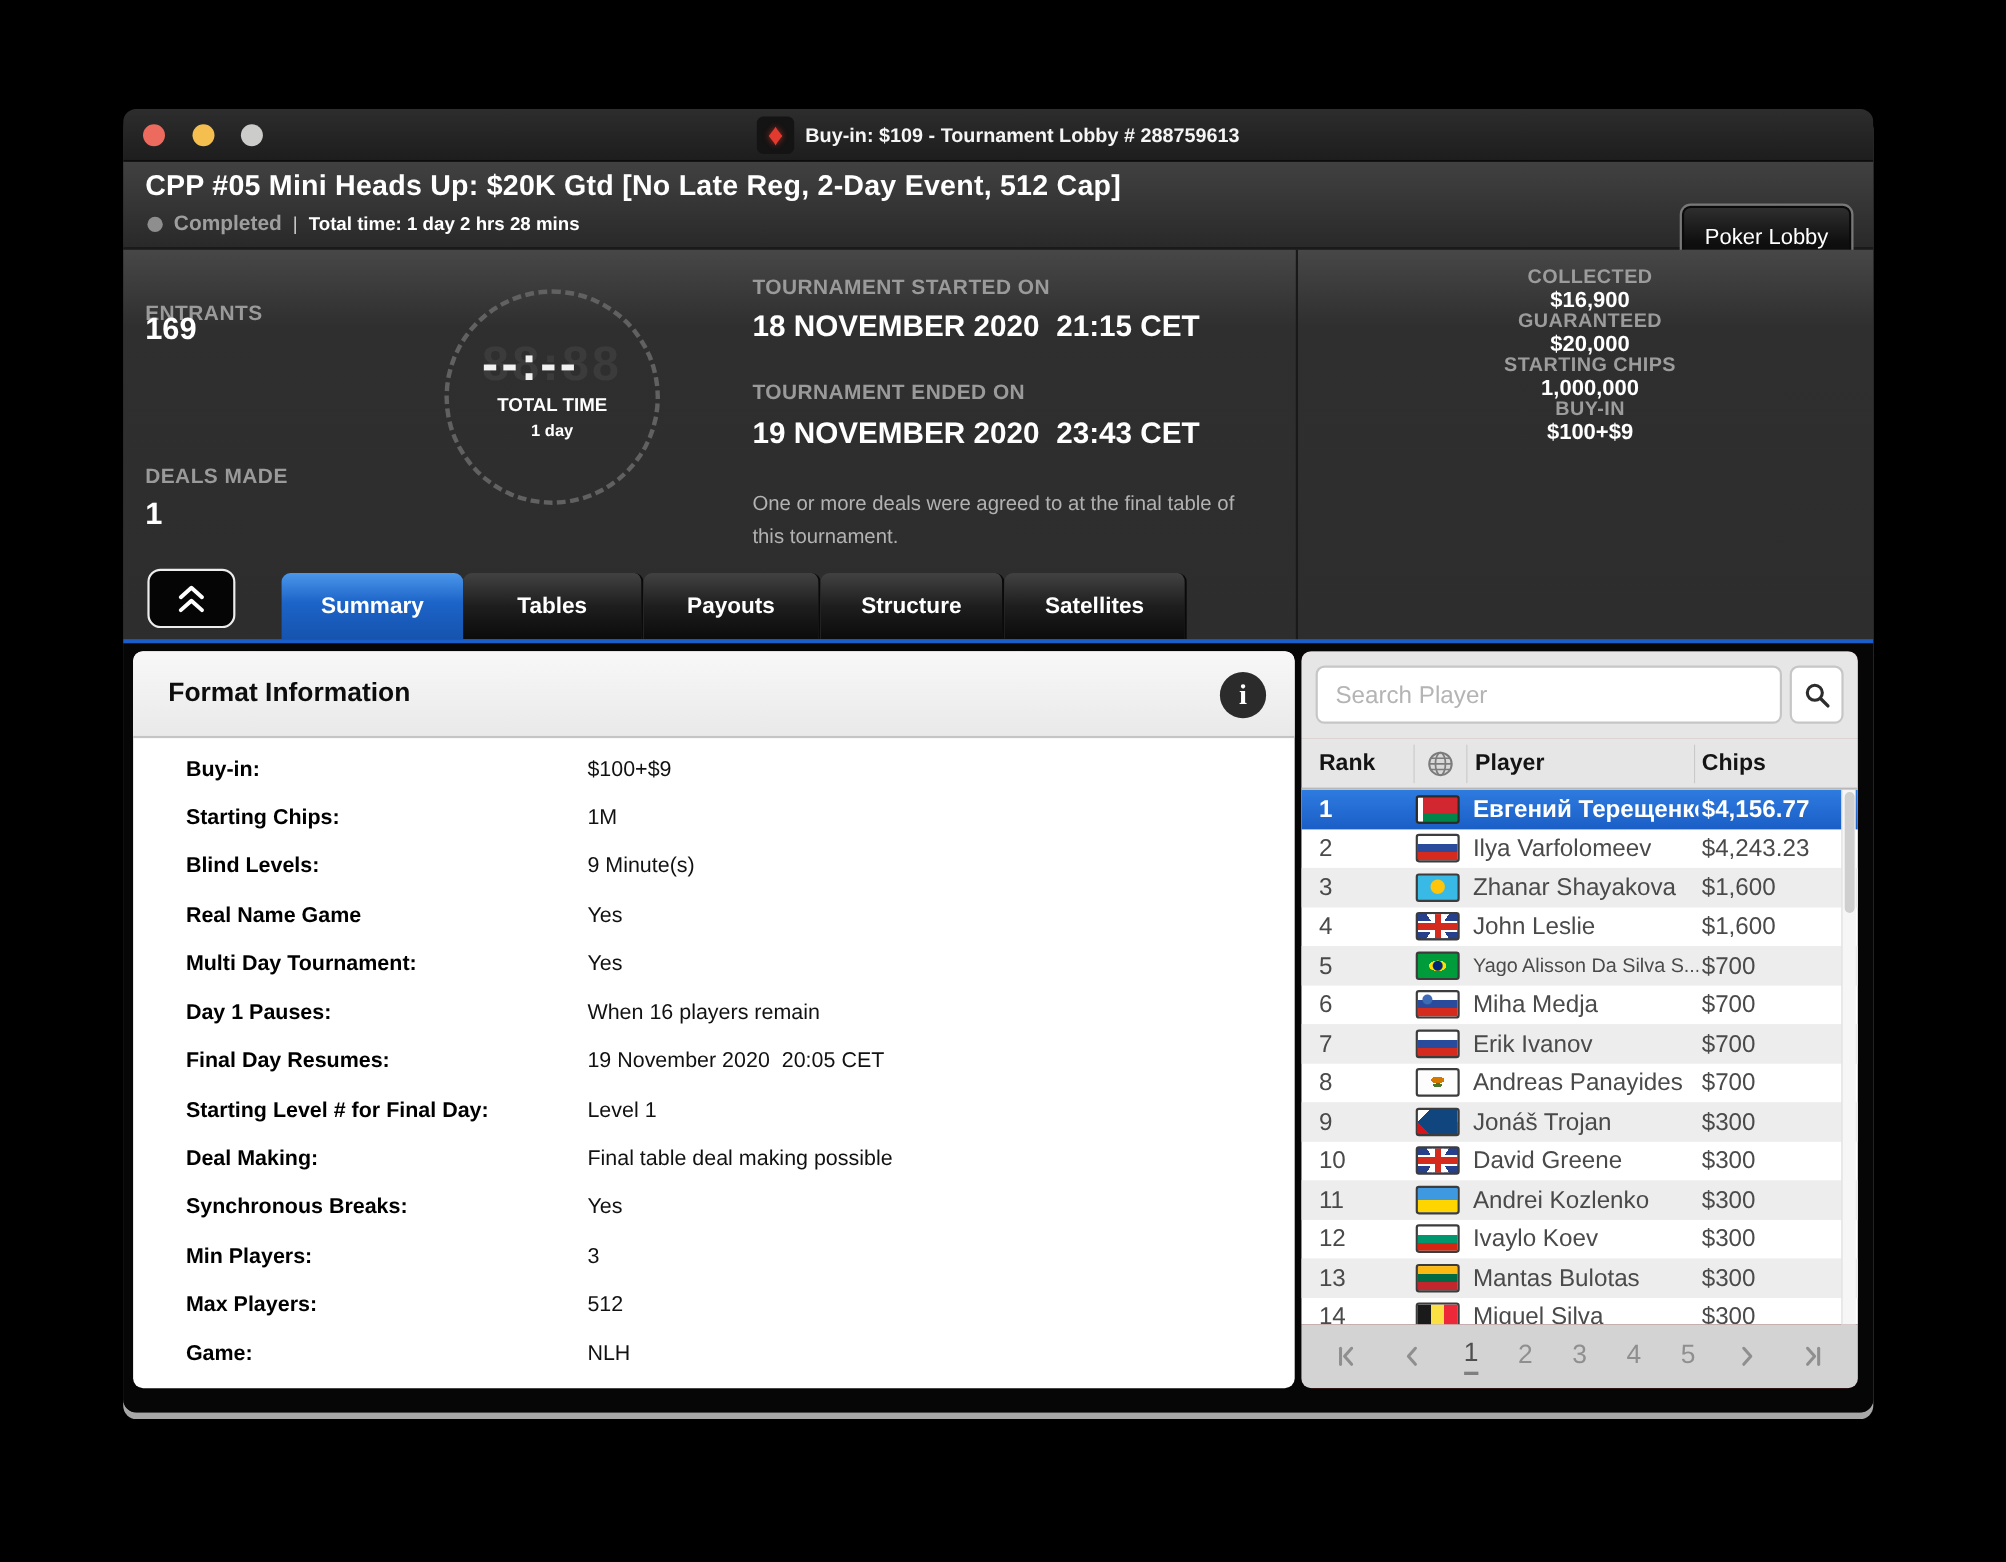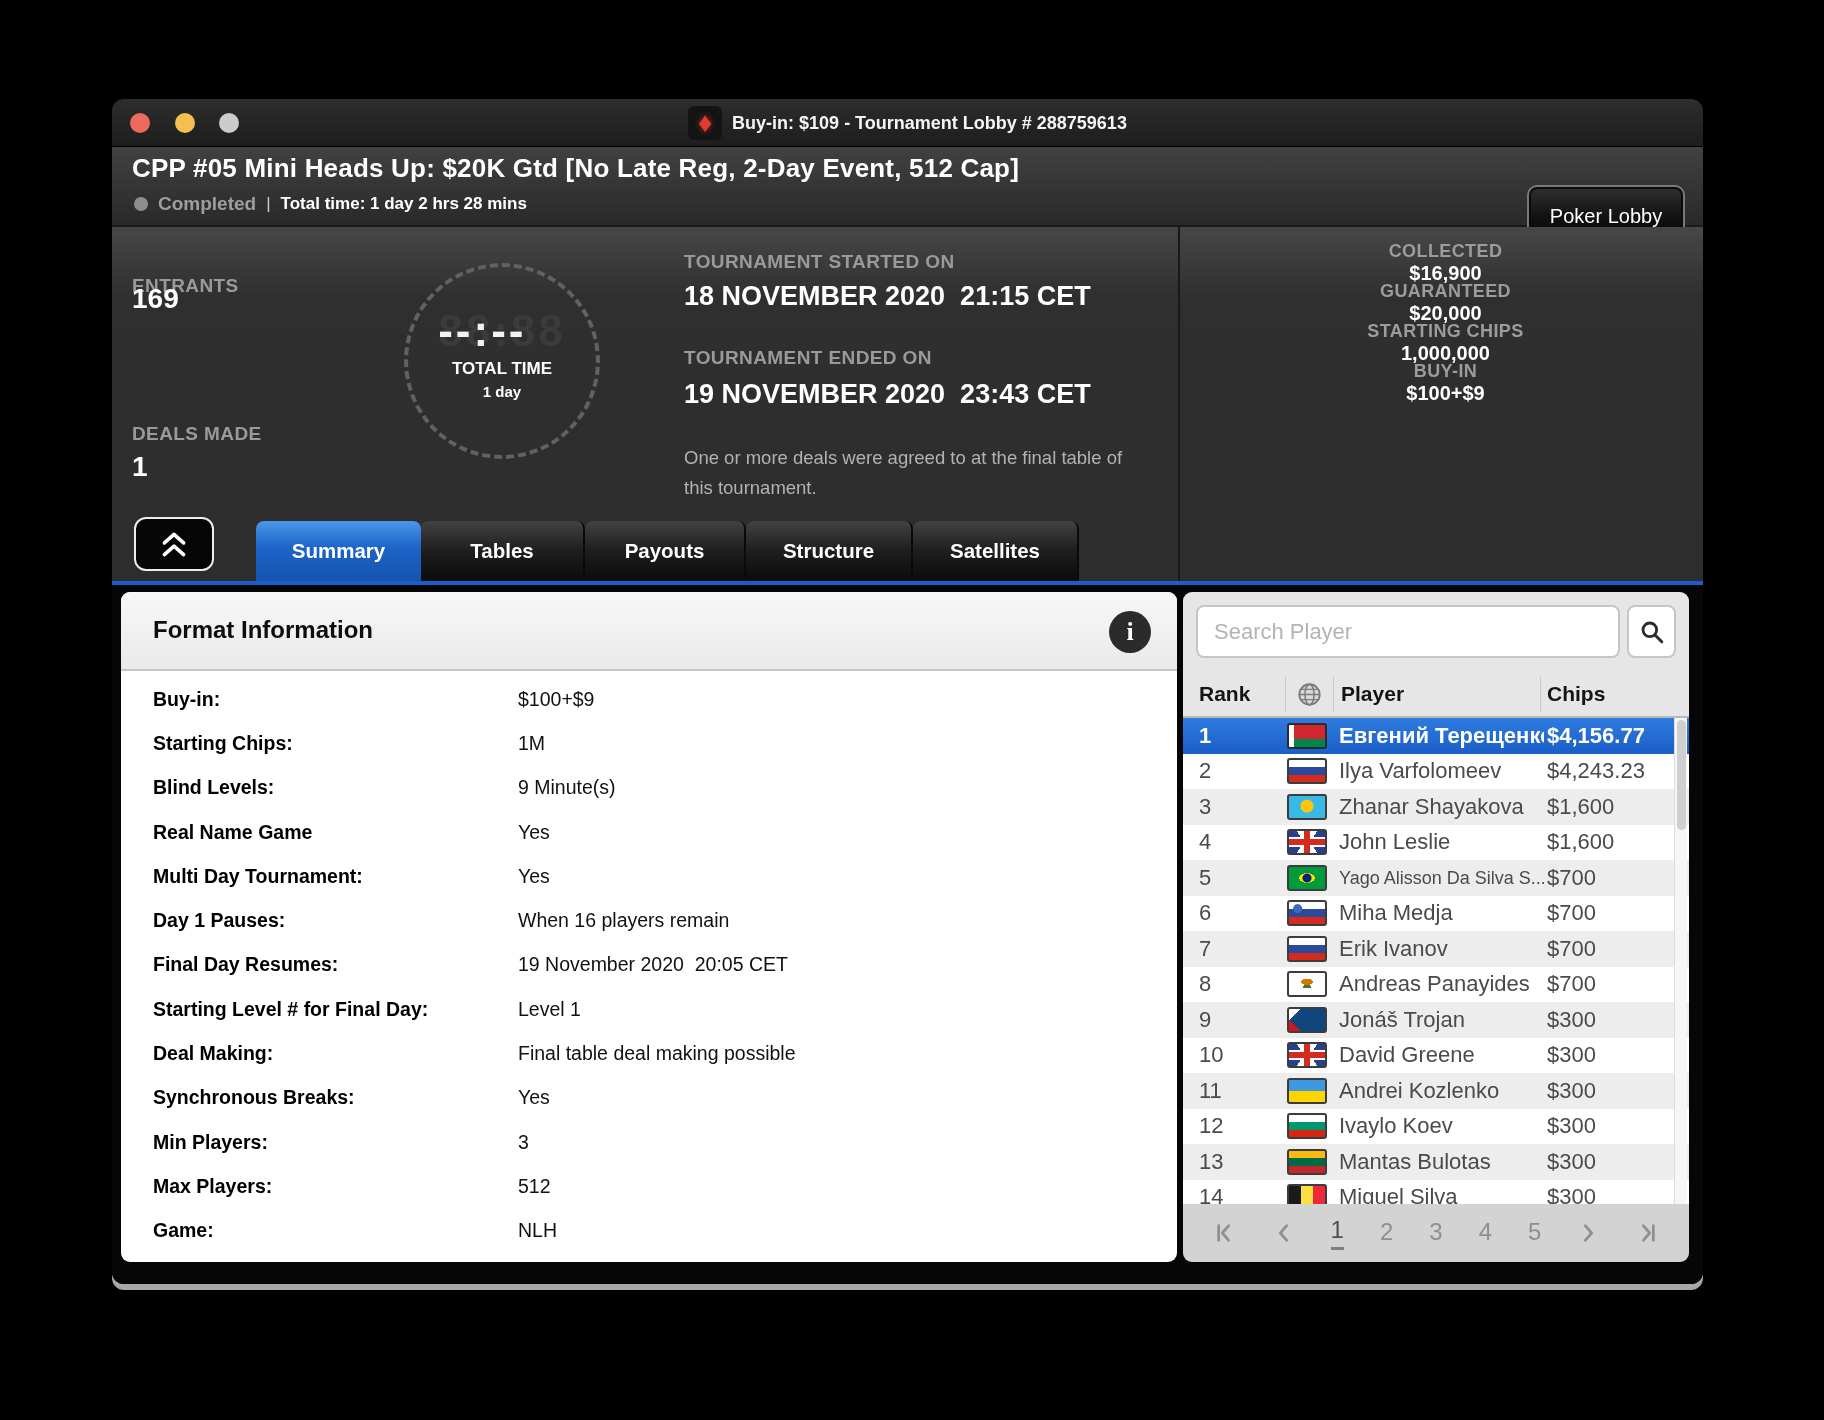--- a/index.html
+++ b/index.html
@@ -62,21 +62,21 @@
   .tab.active{background:linear-gradient(#4b97ea,#1c64c8 45%,#1653ae);border-right:none;}
   
   .content{position:relative;height:699px;background:#060606;}
   .panel-left{position:absolute;left:9px;top:7px;width:1056px;height:670px;background:#fff;border-radius:9px;overflow:hidden;}
   .fi-header{position:relative;height:79px;background:linear-gradient(#f8f8f8,#e9e9e9);border-bottom:2px solid #c4c4c4;}
   .fi-title{position:absolute;left:32px;top:24px;font-size:24px;font-weight:700;color:#0d0d0d;}
   .info-ic{position:absolute;right:26px;top:19px;width:42px;height:42px;border-radius:50%;background:#2b2b2b;
            display:flex;align-items:center;justify-content:center;color:#fff;font-family:"Liberation Serif",serif;
            font-weight:700;font-size:26px;}
   .fi-rows{padding-top:6px;}
-  .fi-row{height:44.3px;display:flex;align-items:center;padding-left:32px;}
+  .fi-row{height:44.3px;display:flex;align-items:center;padding-left:48px;}
   .fi-lab{width:365px;font-size:19.5px;font-weight:700;color:#000;}
   .fi-val{font-size:19.5px;color:#111;white-space:pre;}
   .panel-right{position:absolute;left:1071px;top:7px;width:506px;height:670px;background:#7f1d1d;border-radius:9px;overflow:hidden;}
   .search-bar{position:relative;height:79px;background:#e6e6e6;}
   .search-input{position:absolute;left:13px;top:13px;width:424px;height:53px;border:2px solid #c6c6c6;border-radius:8px;
       background:#fff;font-size:22px;color:#333;padding:0 16px;outline:none;}
   .search-input::placeholder{color:#b4b4b4;}
   .search-btn{position:absolute;left:444px;top:13px;width:49px;height:53px;background:#fff;border:2px solid #c6c6c6;border-radius:8px;
       display:flex;align-items:center;justify-content:center;}
   .thead{position:relative;height:47px;background:#e6e6e6;border-bottom:2px solid #b8b8b8;}

